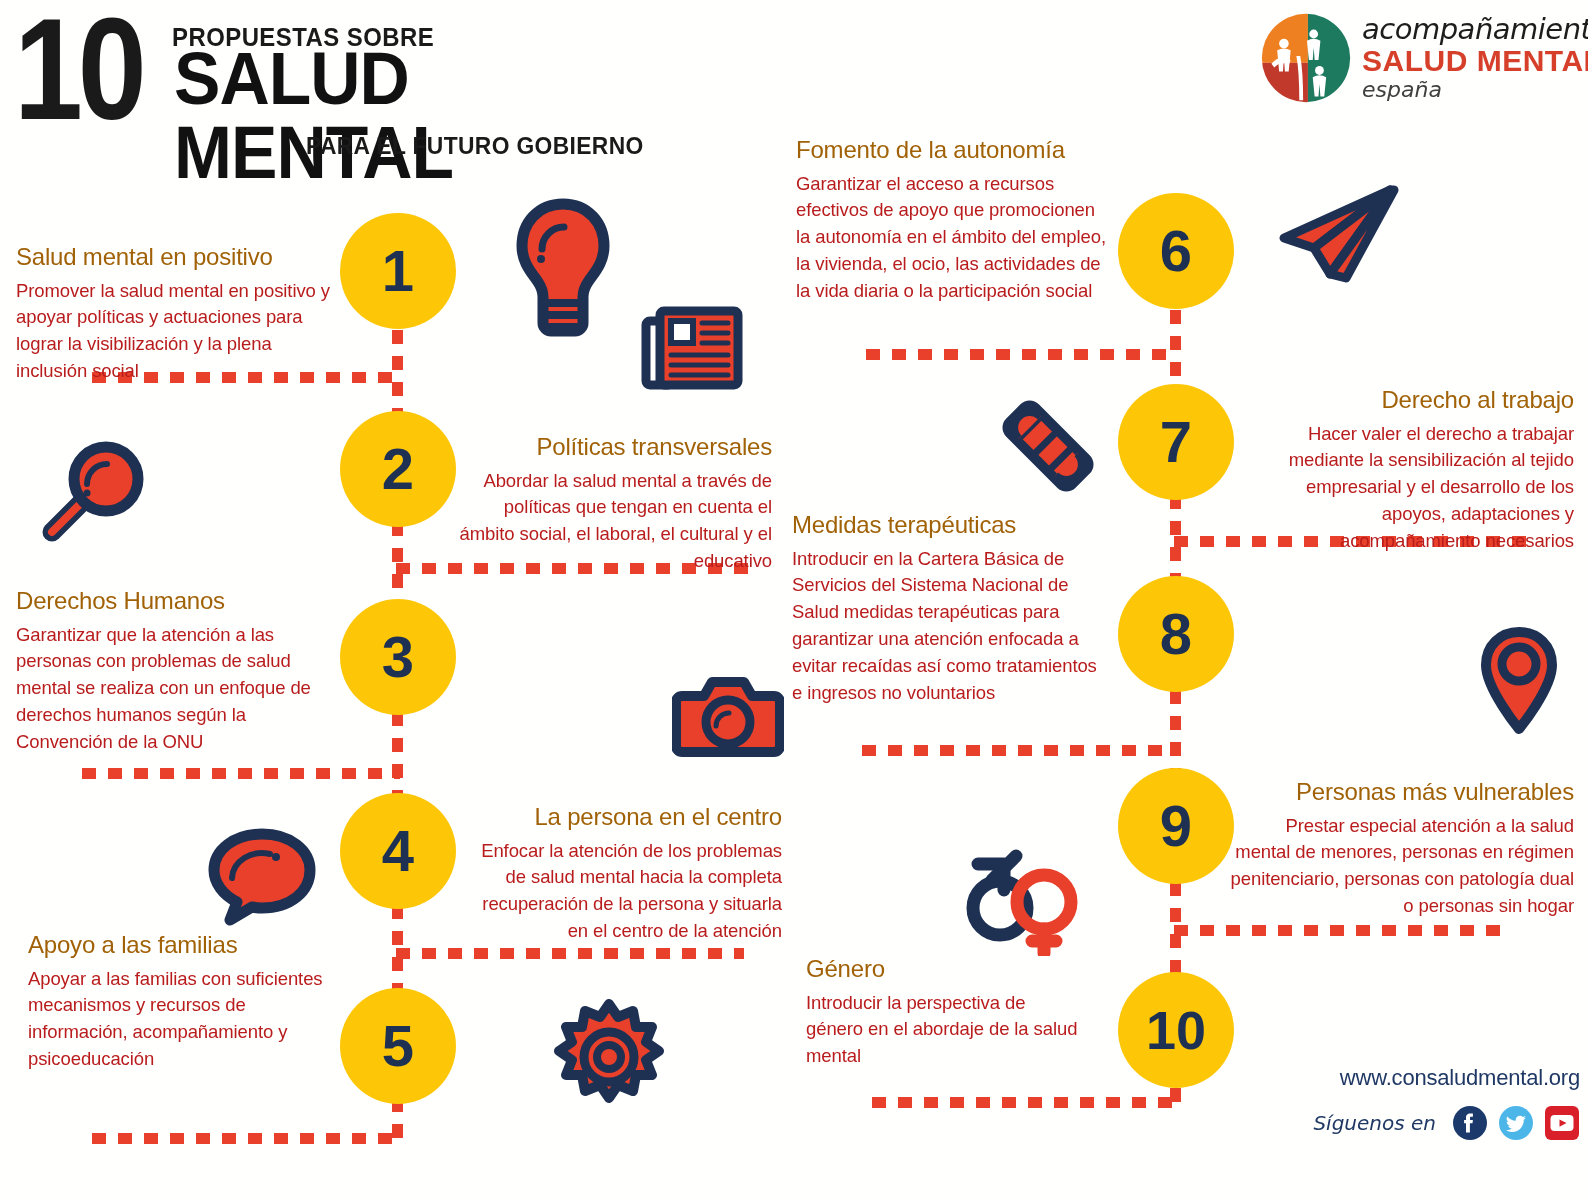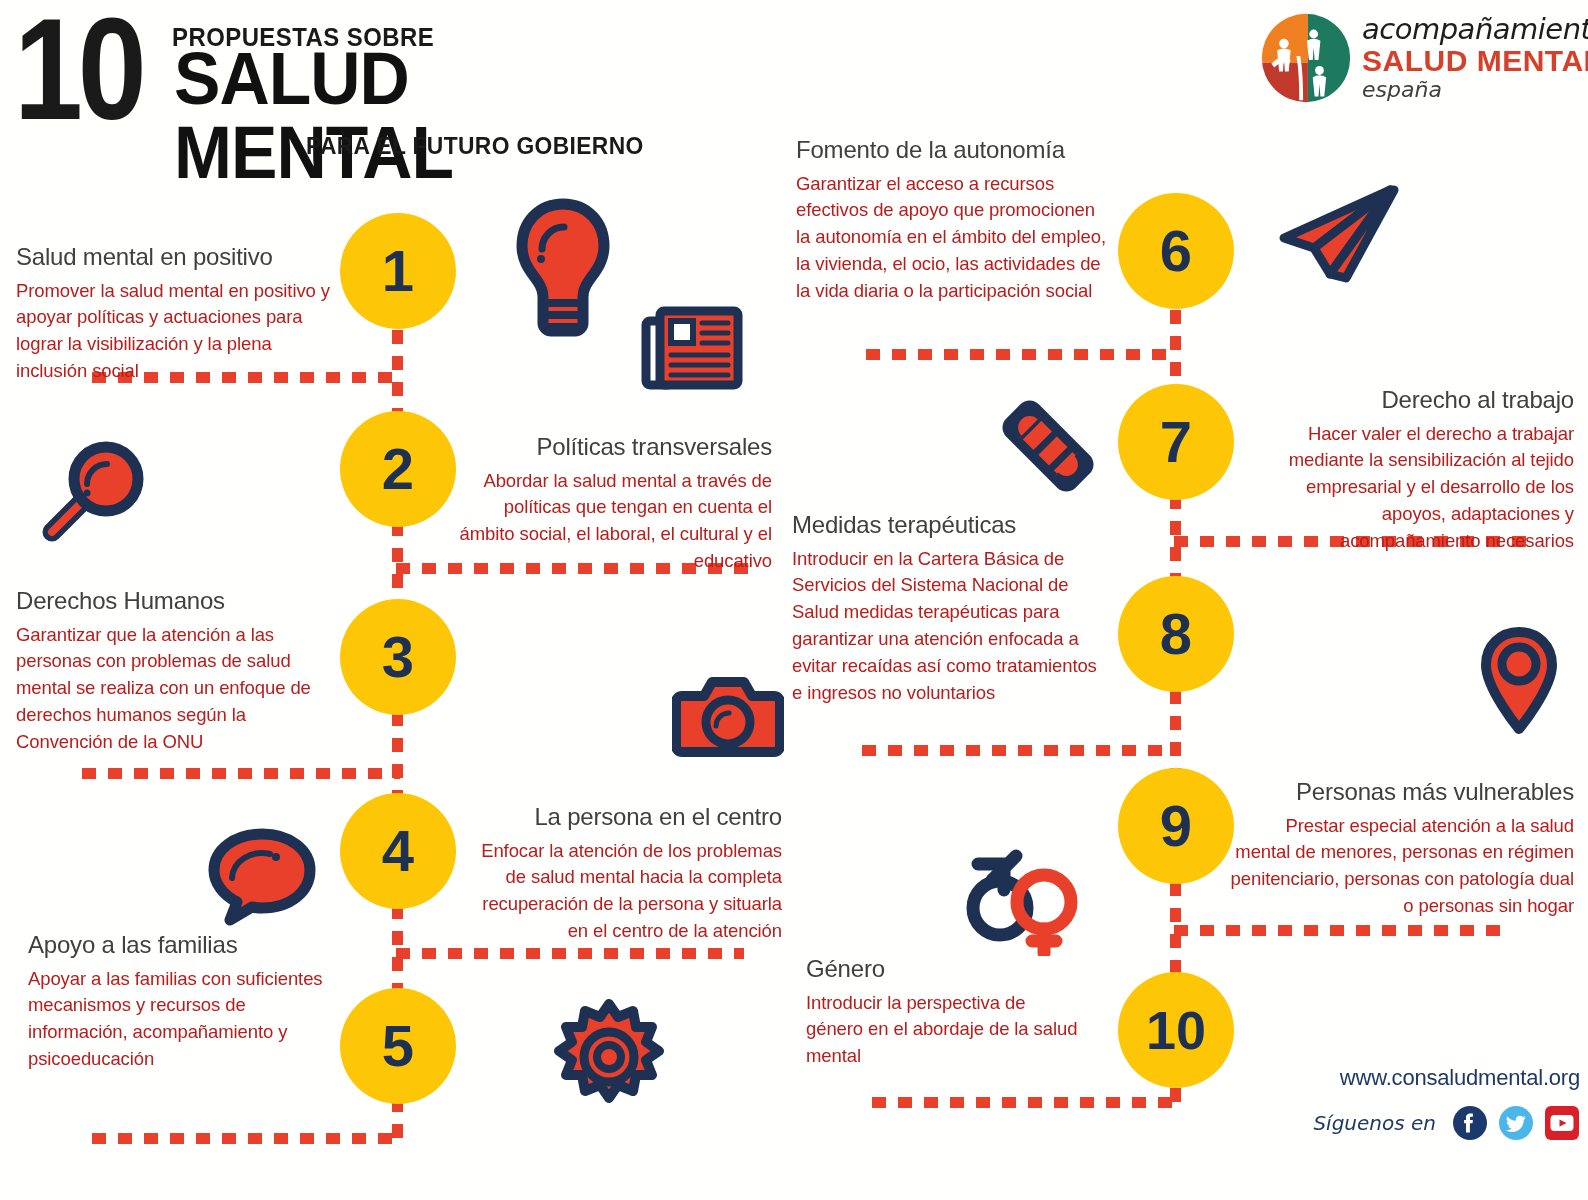--- a/index.html
+++ b/index.html
@@ -45,21 +45,21 @@
   
   #brand-logo { position:absolute; left:1258px; top:6px; width:322px; height:112px; }
   .logo-mark { position:absolute; left:0; top:4px; width:96px; height:96px; }
   .logo-text { position:absolute; left:104px; top:8px; }
   .logo-l1 { font-family:"DejaVu Sans",sans-serif; font-style:italic; font-size:29px; color:#1d1d1b; line-height:1.05; letter-spacing:-0.5px;}
   .logo-l2 { font-size:30px; font-weight:bold; color:#d6402a; letter-spacing:0.5px; line-height:1.12; }
   .logo-l3 { font-family:"DejaVu Sans",sans-serif; font-style:italic; font-size:22px; color:#404040; line-height:1.05; }
 
   
   .blk { position:absolute; }
-  .blk h3 { font-size:24px; font-weight:normal; color:#404040; line-height:1.15; margin-bottom:7px; letter-spacing:-0.2px; }
+  .blk h3 { font-size:24px; font-weight:normal; color:#a16207; line-height:1.15; margin-bottom:7px; letter-spacing:-0.2px; }
   .blk p  { font-size:18.5px; color:#b91c1c; line-height:1.45; letter-spacing:-0.1px; }
   .ta-l { text-align:left; }
   .ta-r { text-align:right;margin-top:41px; }
 
   
   .circle {
     position:absolute; border-radius:50%;
     background:#fdc707;
     display:flex; align-items:center; justify-content:center;
     color:#1f3153; font-weight:bold; line-height:1;

